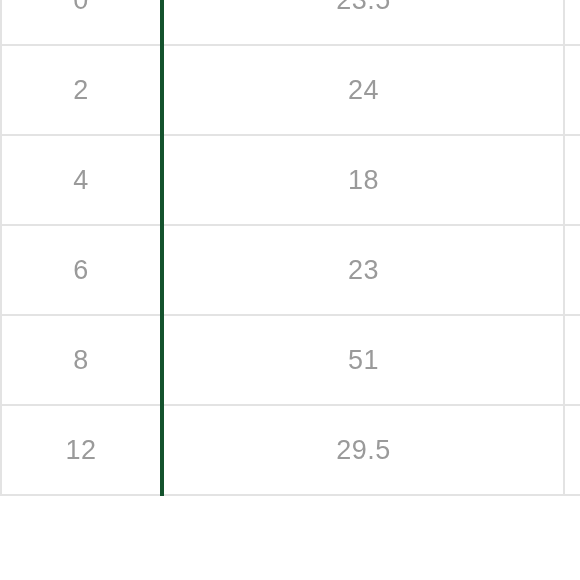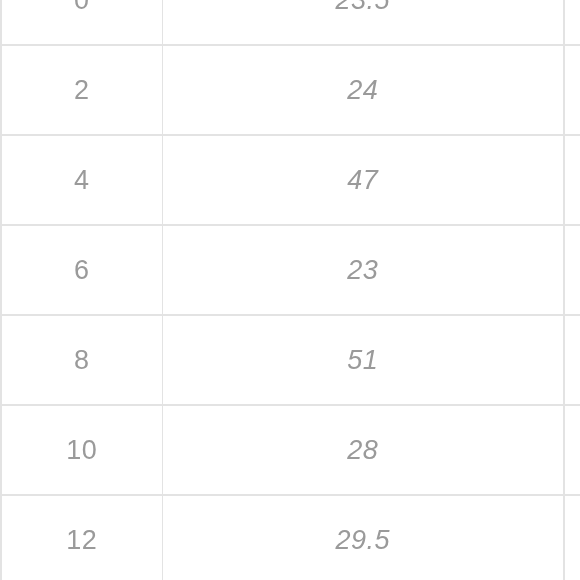--- a/index.html
+++ b/index.html
@@ -58,21 +58,21 @@
     border-top: 0;
     letter-spacing: 0.5px;
   }
 
   table.data-table tr:first-child td {
     border-top: 2px solid #e3e3e3;
   }
 
   
   table.data-table td.cell-x { border-right: 1px solid #e3e3e3; }
-  table.data-table td.cell-y { border-left: 1px solid #14532d; font-style: italic; }
+  table.data-table td.cell-y { border-left: 4px solid #14532d; }
 
   
   .rule-overhang {
     position: absolute;
     left: 563px;
     width: 17px;
     height: 2px;
     background: #e3e3e3;
     pointer-events: none;
   }
@@ -96,37 +96,33 @@
           <td class="cell-y">23.5</td>
         </tr>
 
         <tr>
           <td class="cell-x">2</td>
           <td class="cell-y">24</td>
         </tr>
 
         <tr>
           <td class="cell-x">4</td>
-          <td class="cell-y">47</td>
+          <td class="cell-y">18</td>
         </tr>
 
         <tr>
           <td class="cell-x">6</td>
           <td class="cell-y">23</td>
         </tr>
 
         <tr>
           <td class="cell-x">8</td>
           <td class="cell-y">51</td>
         </tr>
 
-        <tr>
-          <td class="cell-x">10</td>
-          <td class="cell-y">28</td>
-        </tr>
 
         <tr>
           <td class="cell-x">12</td>
           <td class="cell-y">29.5</td>
         </tr>
 
       </tbody>
     </table>
 
   </div>

